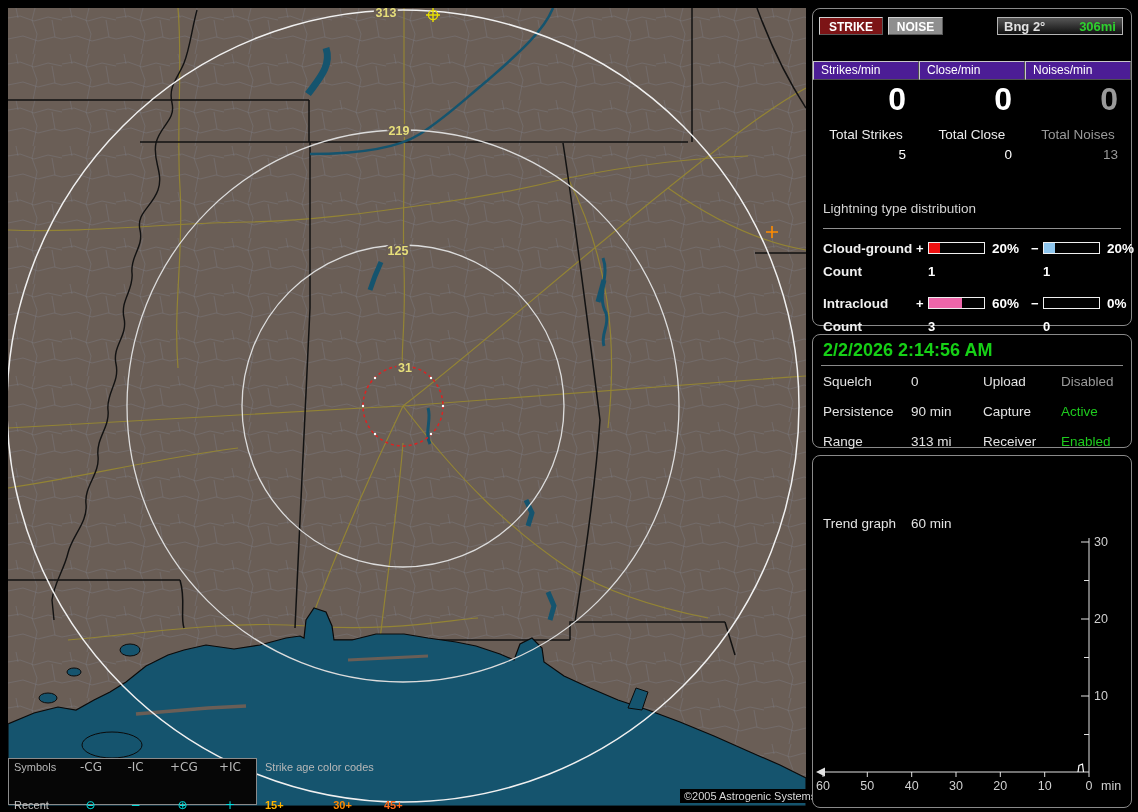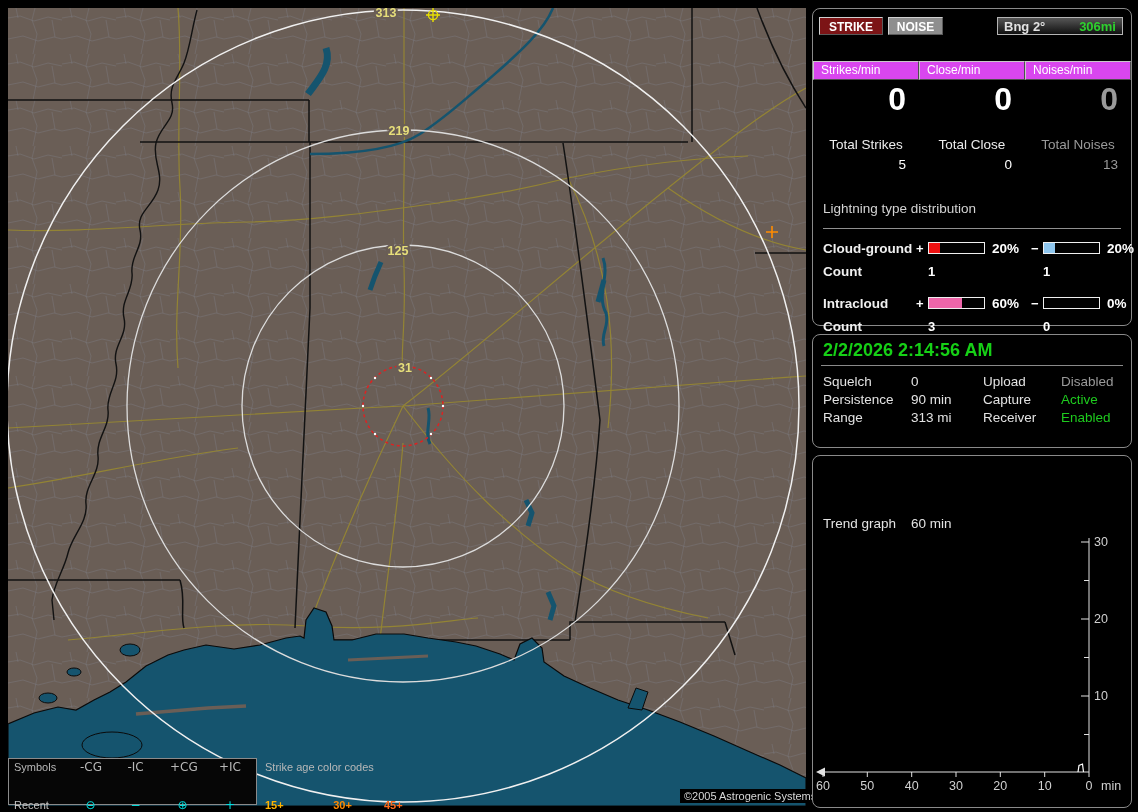--- a/index.html
+++ b/index.html
@@ -32,42 +32,42 @@
        box-sizing:border-box;cursor:pointer;}
   #btnStrike{left:6px;width:64px;background:#7c1416;}
   #btnNoise{left:75px;width:55px;background:#8e8e8e;}
   #bngBar{position:absolute;left:184px;top:8px;width:126px;height:18px;box-sizing:border-box;
           border:1px solid #b5b5b5;background:linear-gradient(180deg,#565656,#101010);
           display:flex;justify-content:space-between;align-items:center;padding:0 6px;
           font-size:13px;font-weight:bold;}
   #bngRange{color:#2ed12e;}
   .cgrid{position:absolute;left:0;right:0;top:52px;display:grid;grid-template-columns:1fr 1fr 1fr;}
   .cbtn{margin:0 auto;height:17px;line-height:17px;padding:0 7px;font-size:12px;color:#fff;
-        background:#d946ef;border:1px solid;border-color:#c8c8c8 #4e4e4e #4e4e4e #c8c8c8;cursor:pointer;}
+        background:#4c1d95;border:1px solid;border-color:#c8c8c8 #4e4e4e #4e4e4e #c8c8c8;cursor:pointer;}
   .czero{font-size:32px;font-weight:bold;color:#fff;text-align:right;padding-right:13px;
          line-height:32px;margin-top:3px;}
-  .ctot{font-size:13.5px;text-align:center;margin-top:22px;color:#ececec;}
+  .ctot{font-size:13.5px;text-align:center;margin-top:12px;color:#ececec;}
   .cval{font-size:13.5px;text-align:right;padding-right:13px;margin-top:5px;color:#fff;}
   .dim{color:#9a9a9a !important;}
   .dist{position:absolute;left:10px;right:10px;top:192px;}
   .dist-h{font-size:13.5px;color:#d4d4d4;border-bottom:1px solid #909090;padding-bottom:12px;}
   .drow{display:grid;grid-template-columns:93px 12px 59px 44px 12px 59px 1fr;align-items:center;
         margin-top:11px;height:16px;}
   .crow{display:grid;grid-template-columns:93px 12px 59px 44px 12px 59px 1fr;margin-top:8px;height:15px;}
   .dlab{font-weight:bold;font-size:13.5px;color:#f0f0f0;}
   .dsign{font-weight:bold;font-size:13px;color:#fff;}
   .bar{width:55px;height:10px;border:1px solid #efefef;background:#000;}
   .bar i{display:block;height:100%;width:0%;}
   .dpct{font-weight:bold;font-size:13.5px;color:#fff;padding-left:5px;}
   .cnum{font-weight:bold;font-size:13px;color:#fff;grid-column:auto;}
   
   #dateTxt{position:absolute;left:10px;top:5px;font-size:18px;font-weight:bold;color:#16d016;}
   .rule{position:absolute;left:8px;right:8px;top:30px;border-top:1px solid #8a8a8a;}
   .kvgrid{position:absolute;left:10px;right:6px;display:grid;
-          grid-template-columns:88px 72px 78px 1fr;row-gap:4px;font-size:13.5px;line-height:14px;}
+          grid-template-columns:88px 72px 78px 1fr;row-gap:16px;font-size:13.5px;line-height:14px;}
   #gridB{top:40px;}
   #gridC1{top:8px;}
   #gridC2{top:61px;}
   
   #trendSvg{position:absolute;left:0;bottom:2px;}
   .axis{stroke:#e2e2e2;stroke-width:1;fill:none;}
   .ticklab{fill:#d0d0d0;font-size:12.5px;font-family:"Liberation Sans",sans-serif;}
 </style>
 </head>
 <body>

